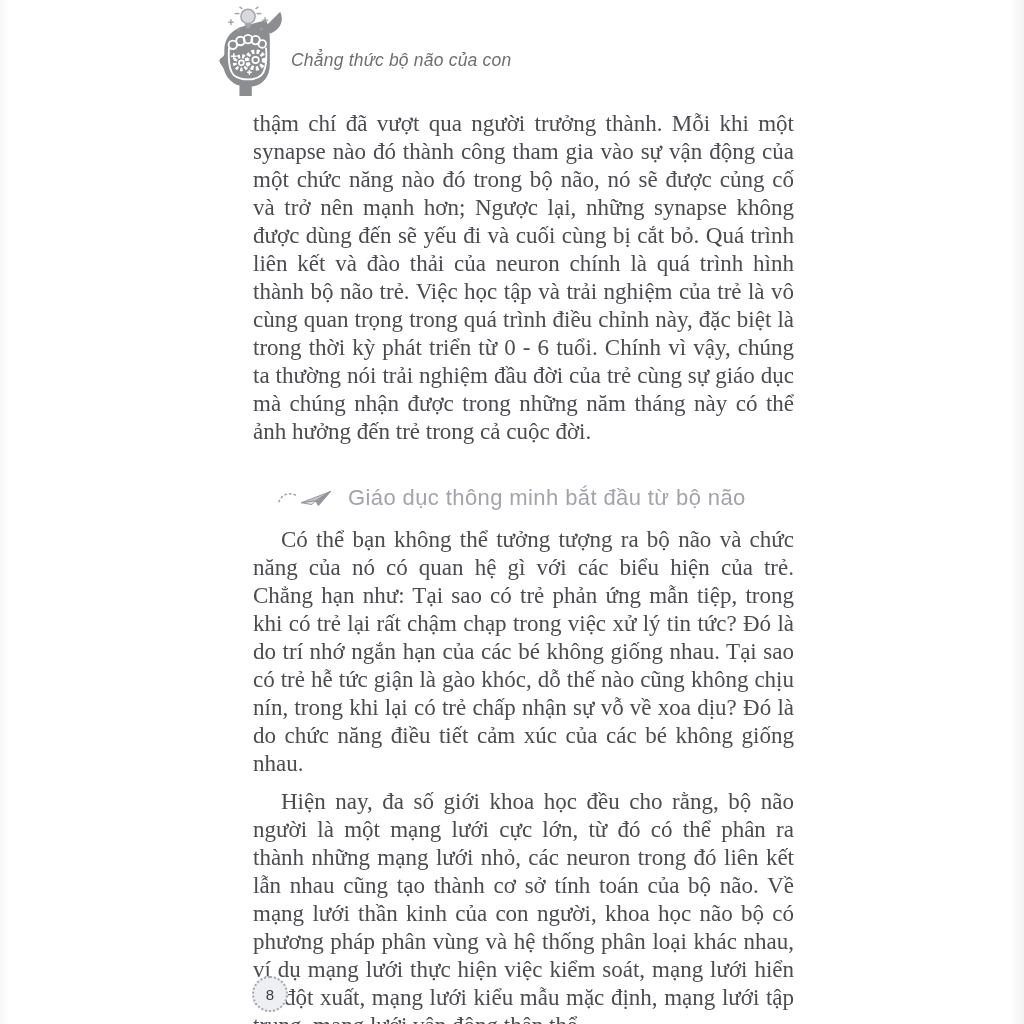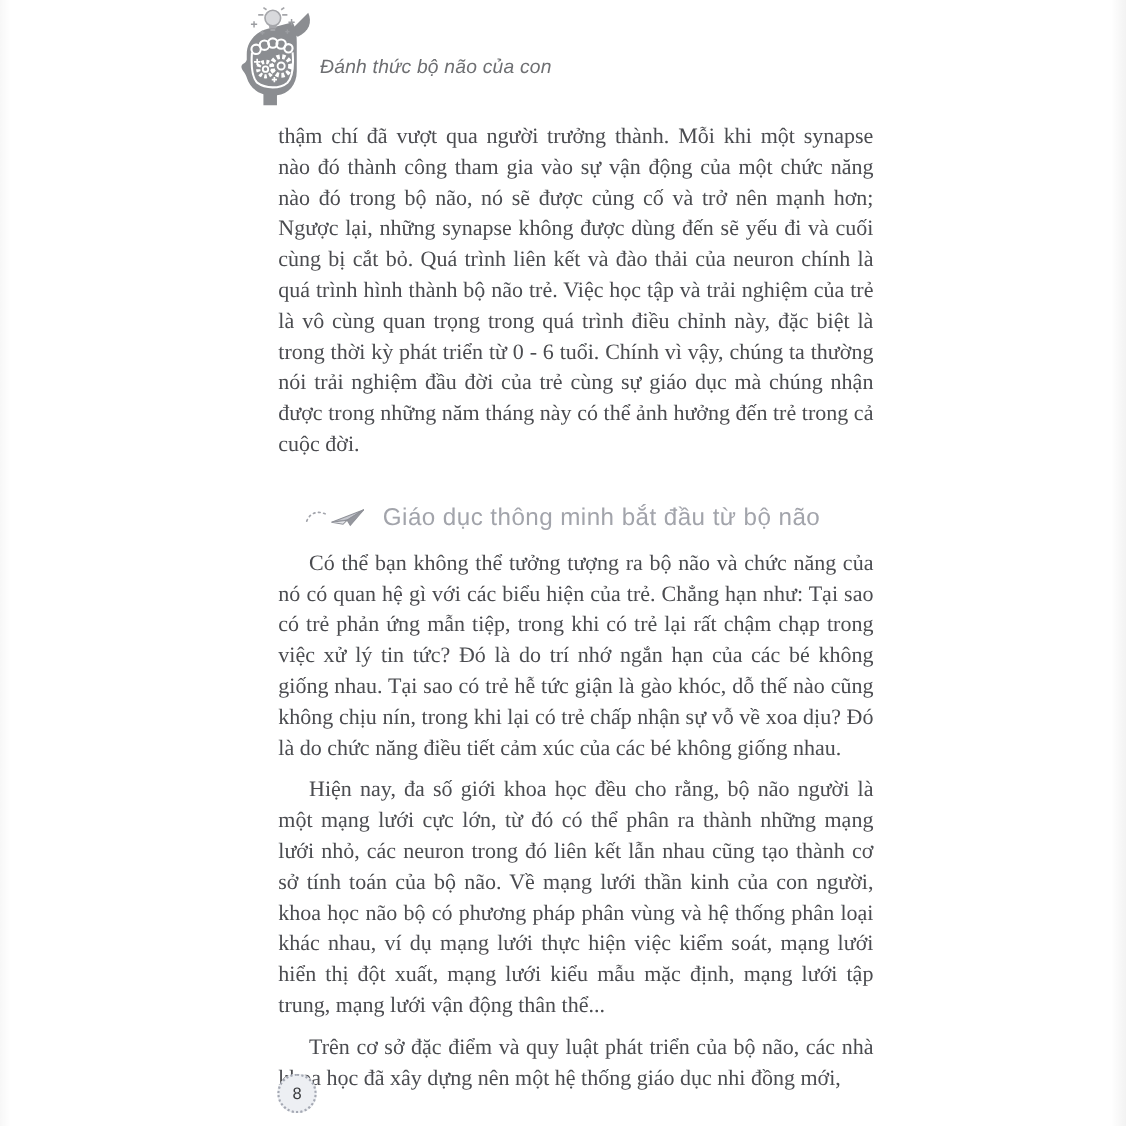--- a/index.html
+++ b/index.html
@@ -22,21 +22,21 @@
   .logo{position:absolute;top:2px;left:0;width:86px;height:90px;}
   .running-head{
     position:absolute;left:86px;top:46px;white-space:nowrap;
     font-family:"Liberation Sans","DejaVu Sans",sans-serif;
     font-style:italic;font-size:17.5px;color:#6e6f72;letter-spacing:0.2px;
   }
   
   .content{position:absolute;left:253px;top:110px;width:541px;}
   .content p{
     margin:0;
-    font-size:20px;line-height:28px;
+    font-size:23px;line-height:28px;
     text-align:justify;color:#4b4c50;
   }
   p.indent{text-indent:28px;margin-top:10px;}
   
   .section-heading{
     display:flex;align-items:center;
     margin:39px 0 15px 23px;
   }
   .section-heading .plane{width:66px;height:26px;flex:0 0 auto;}
   .section-heading h2{
@@ -103,21 +103,21 @@
           </g>
           <g stroke="#9b9da1" stroke-width="1.4">
             <path d="M24,17 h6 M27,14 v6"></path>
             <path d="M60,15 h6 M63,12 v6"></path>
             <path d="M33,25 h4 M35,23 v4"></path>
             <path d="M57,24 h4 M59,22 v4"></path>
           </g>
         </g>
       </svg>
     </div>
-    <span class="running-head">Đánh thức bộ não của con</span>
+    <span class="running-head">Chẳng thức bộ não của con</span>
   </div>
 
   <div class="content">
 
     <p>thậm chí đã vượt qua người trưởng thành. Mỗi khi một synapse nào đó thành công tham gia vào sự vận động của một chức năng nào đó trong bộ não, nó sẽ được củng cố và trở nên mạnh hơn; Ngược lại, những synapse không được dùng đến sẽ yếu đi và cuối cùng bị cắt bỏ. Quá trình liên kết và đào thải của neuron chính là quá trình hình thành bộ não trẻ. Việc học tập và trải nghiệm của trẻ là vô cùng quan trọng trong quá trình điều chỉnh này, đặc biệt là trong thời kỳ phát triển từ 0 - 6 tuổi. Chính vì vậy, chúng ta thường nói trải nghiệm đầu đời của trẻ cùng sự giáo dục mà chúng nhận được trong những năm tháng này có thể ảnh hưởng đến trẻ trong cả cuộc đời.</p>
 
     <div class="section-heading">
       <svg class="plane" viewBox="0 0 70 26" xmlns="http://www.w3.org/2000/svg">
         <path d="M3,17 C6,9 14,6 23,11" fill="none" stroke="#a3a5ac" stroke-width="1.6" stroke-dasharray="1.6,3.4" stroke-linecap="round"></path>
         <polygon points="27,18 58,6 42,16" fill="#c6c8cf" stroke="#8f9198" stroke-width="1"></polygon>

